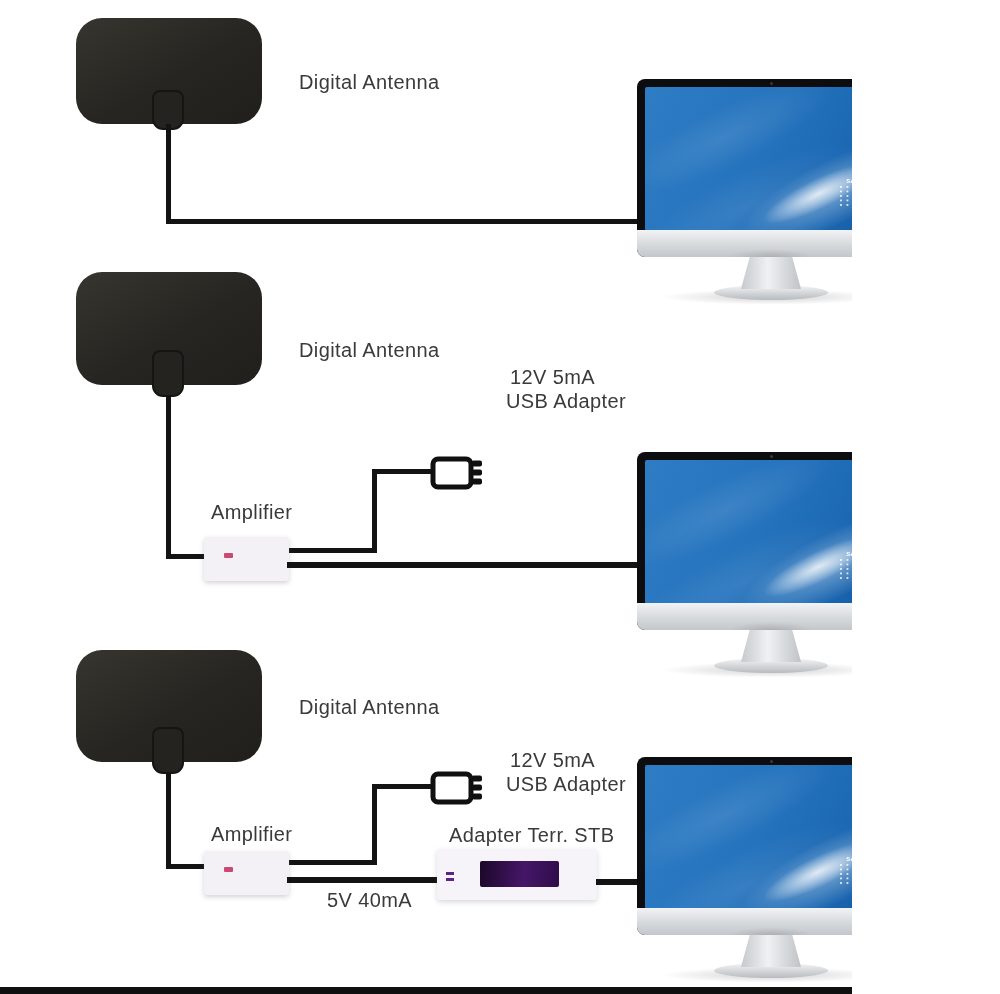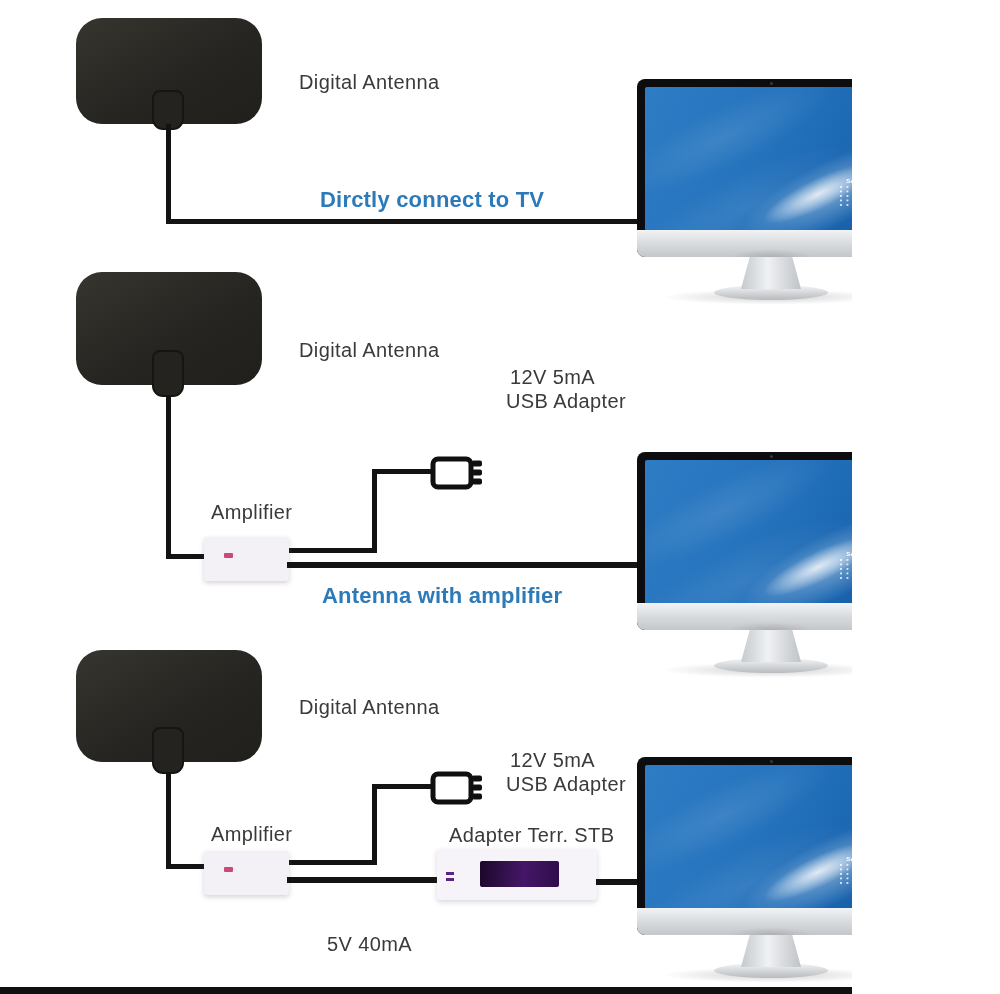--- a/index.html
+++ b/index.html
@@ -58,21 +58,20 @@
 <body>
 
 <div class="canvas">
 
   <div class="sec">
     <div class="antenna" style="left:76px;top:18px;height:106px;"></div>
     <div class="ant-conn" style="left:152px;top:90px;height:40px;"></div>
     <div class="cable" style="left:166px;top:124px;width:5px;height:98px;"></div>
     <div class="cable" style="left:166px;top:219px;width:480px;height:5px;"></div>
     <div class="lbl" style="left:299px;top:71px;">Digital Antenna</div>
-    <div class="caption" style="left:320px;top:187px;">Dirctly connect to TV</div>
 
     <div class="monitor" style="left:637px;top:79px;">
       <div class="m-shadow"></div>
       <div class="m-base"></div>
       <div class="m-neck"></div>
       <div class="m-body">
         <div class="m-cam"></div>
         <div class="m-screen">
           <div class="swoosh sw3"></div>
           <div class="swoosh sw4"></div>
@@ -107,21 +106,20 @@
       <rect x="42" y="13.5" width="10" height="6" rx="2" fill="#101010"></rect>
       <rect x="42" y="22.5" width="10" height="6" rx="2" fill="#101010"></rect>
     </svg>
 
     <div class="lbl" style="left:211px;top:501px;">Amplifier</div>
     <div class="amp" style="left:204px;top:537px;">
       <div class="amp-led"></div>
     </div>
 
     <div class="cable" style="left:287px;top:562px;width:359px;height:6px;"></div>
-    <div class="caption" style="left:322px;top:583px;">Antenna with amplifier</div>
 
     <div class="monitor" style="left:637px;top:452px;">
       <div class="m-shadow"></div>
       <div class="m-base"></div>
       <div class="m-neck"></div>
       <div class="m-body">
         <div class="m-cam"></div>
         <div class="m-screen">
           <div class="swoosh sw3"></div>
           <div class="swoosh sw4"></div>
@@ -157,21 +155,21 @@
       <rect x="42" y="22.5" width="10" height="6" rx="2" fill="#101010"></rect>
     </svg>
 
     <div class="lbl" style="left:211px;top:823px;">Amplifier</div>
     <div class="amp" style="left:204px;top:851px;">
       <div class="amp-led"></div>
     </div>
 
     <div class="lbl" style="left:449px;top:824px;">Adapter Terr. STB</div>
     <div class="cable" style="left:287px;top:877px;width:152px;height:6px;"></div>
-    <div class="lbl" style="left:327px;top:889px;margin-top:44px;">5V 40mA</div>
+    <div class="lbl" style="left:327px;top:889px;">5V 40mA</div>
 
     <div class="stb">
       <div class="stb-led" style="top:23px;"></div>
       <div class="stb-led" style="top:29px;"></div>
       <div class="stb-screen"></div>
     </div>
 
     <div class="cable" style="left:596px;top:879px;width:50px;height:6px;"></div>
 
     <div class="monitor" style="left:637px;top:757px;">

